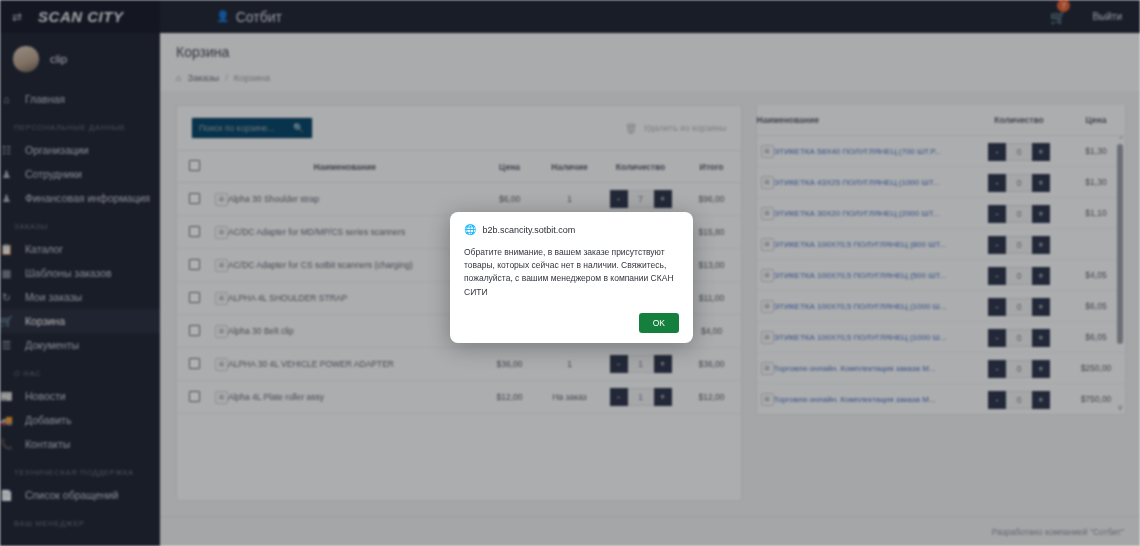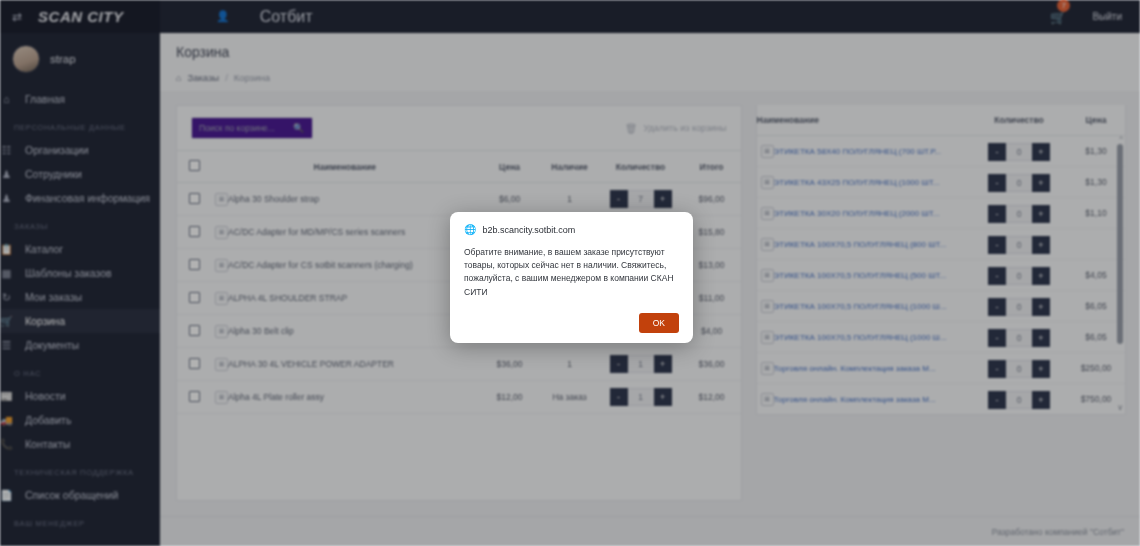--- a/index.html
+++ b/index.html
@@ -28,21 +28,21 @@
     background: #252a3a; display: flex; align-items: center; z-index: 20;
   }
   .topbar-left { width: 160px; height: 33px; display: flex; align-items: center; background:#1e2230; }
   .toggle-ic { margin-left: 12px; color:#b9bfcf; font-size: 12px; line-height:1; }
   .brand {
     margin-left: 16px; font-size: 15px; font-weight: bold; font-style: italic;
     color: #e8eaf0; letter-spacing: 0.5px;
   }
   .topbar-mid { display:flex; align-items:center; margin-left: 56px; gap: 6px; }
   .topbar-mid .person-ic { font-size: 11px; color: #aeb5c6; }
-  .topbar-mid .label { font-size: 16px; color: #d7dbe5; margin-left: 24px; }
+  .topbar-mid .label { font-size: 14px; color: #d7dbe5; }
   .topbar-right { margin-left:auto; display:flex; align-items:center; gap: 26px; padding-right: 18px; }
   .cart-wrap { position: relative; }
   .cart-ic { font-size: 13px; color: #cfd4e0; }
   .cart-badge {
     position: absolute; top: -9px; left: 7px;
     background: #e8663c; color: #fff; border-radius: 50%;
     min-width: 13px; height: 13px; font-size: 8px;
     display: flex; align-items: center; justify-content: center;
   }
   .logout { font-size: 10px; color: #d7dbe5; }
@@ -83,21 +83,21 @@
   .breadcrumb .crumb-link { color: #6a7182; }
   .breadcrumb .sep { color: #b4b9c4; }
   .breadcrumb .crumb-cur { color: #9aa0ad; }
 
   .content-row { display: flex; gap: 14px; padding: 14px 14px 0 16px; }
 
   
   .cart-card { width: 574px; background: #f7f8fa; border: 1px solid #e3e5ea; }
   .cart-toolbar { display: flex; align-items: center; height: 44px; padding: 0 14px; }
   .search-box {
-    width: 122px; height: 22px; border: 1px solid #d6d9e0; background: #4c1d95;
+    width: 122px; height: 22px; border: 1px solid #d6d9e0; background: #0c4a6e;
     border-radius: 2px; display: flex; align-items: center; padding: 0 7px;
   }
   .search-box .ph { font-size: 8.5px; color: #a0a6b2; flex: 1; }
   .search-box .search-ic { font-size: 9px; color: #8d94a2; }
   .remove-btn {
     margin-left: auto; display: flex; align-items: center; gap: 6px;
     font-size: 9px; color: #b2b7c1;
   }
   .remove-btn .trash-ic { font-size: 10px; }
 
@@ -204,21 +204,21 @@
     box-shadow: 0 4px 22px rgba(0,0,0,0.30);
     padding: 12px 14px 10px 14px;
     font-family: "Liberation Sans", sans-serif;
   }
   .modal-origin { display: flex; align-items: center; gap: 6px; margin-bottom: 11px; }
   .globe-ic { font-size: 10px; color: #4a4f58; }
   .origin-text { font-size: 9px; color: #2b2f36; }
   .modal-msg { font-size: 8.5px; line-height: 1.55; color: #32363d; }
   .modal-foot { display: flex; justify-content: flex-end; margin-top: 14px; }
   .ok-btn {
-    background: #c2410c; color: #fff; font-size: 8.5px;
+    background: #15803d; color: #fff; font-size: 8.5px;
     padding: 5px 14px; border-radius: 3px;
   }
 </style>
 </head>
 <body>
 
 <div id="root">
 
   <div class="page-layer">
 
@@ -236,21 +236,21 @@
           <span class="cart-ic">🛒</span>
           <span class="cart-badge">7</span>
         </span>
         <span class="logout">Выйти</span>
       </div>
     </div>
 
     <div class="sidebar">
       <div class="user-block">
         <div class="avatar"></div>
-        <div class="user-name">strap</div>
+        <div class="user-name">clip</div>
       </div>
 
       <div class="nav-item">
         <span class="nav-ic">⌂</span>
         <span>Главная</span>
       </div>
 
       <div class="nav-group-title">ПЕРСОНАЛЬНЫЕ ДАННЫЕ</div>
       <div class="nav-item">
         <span class="nav-ic">☷</span>

